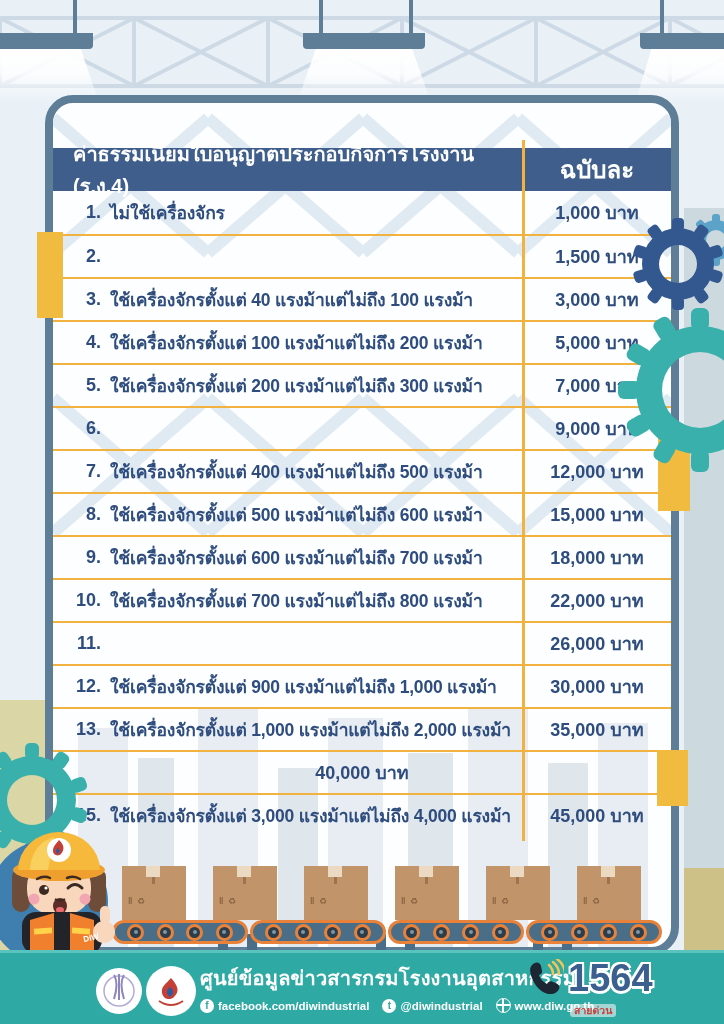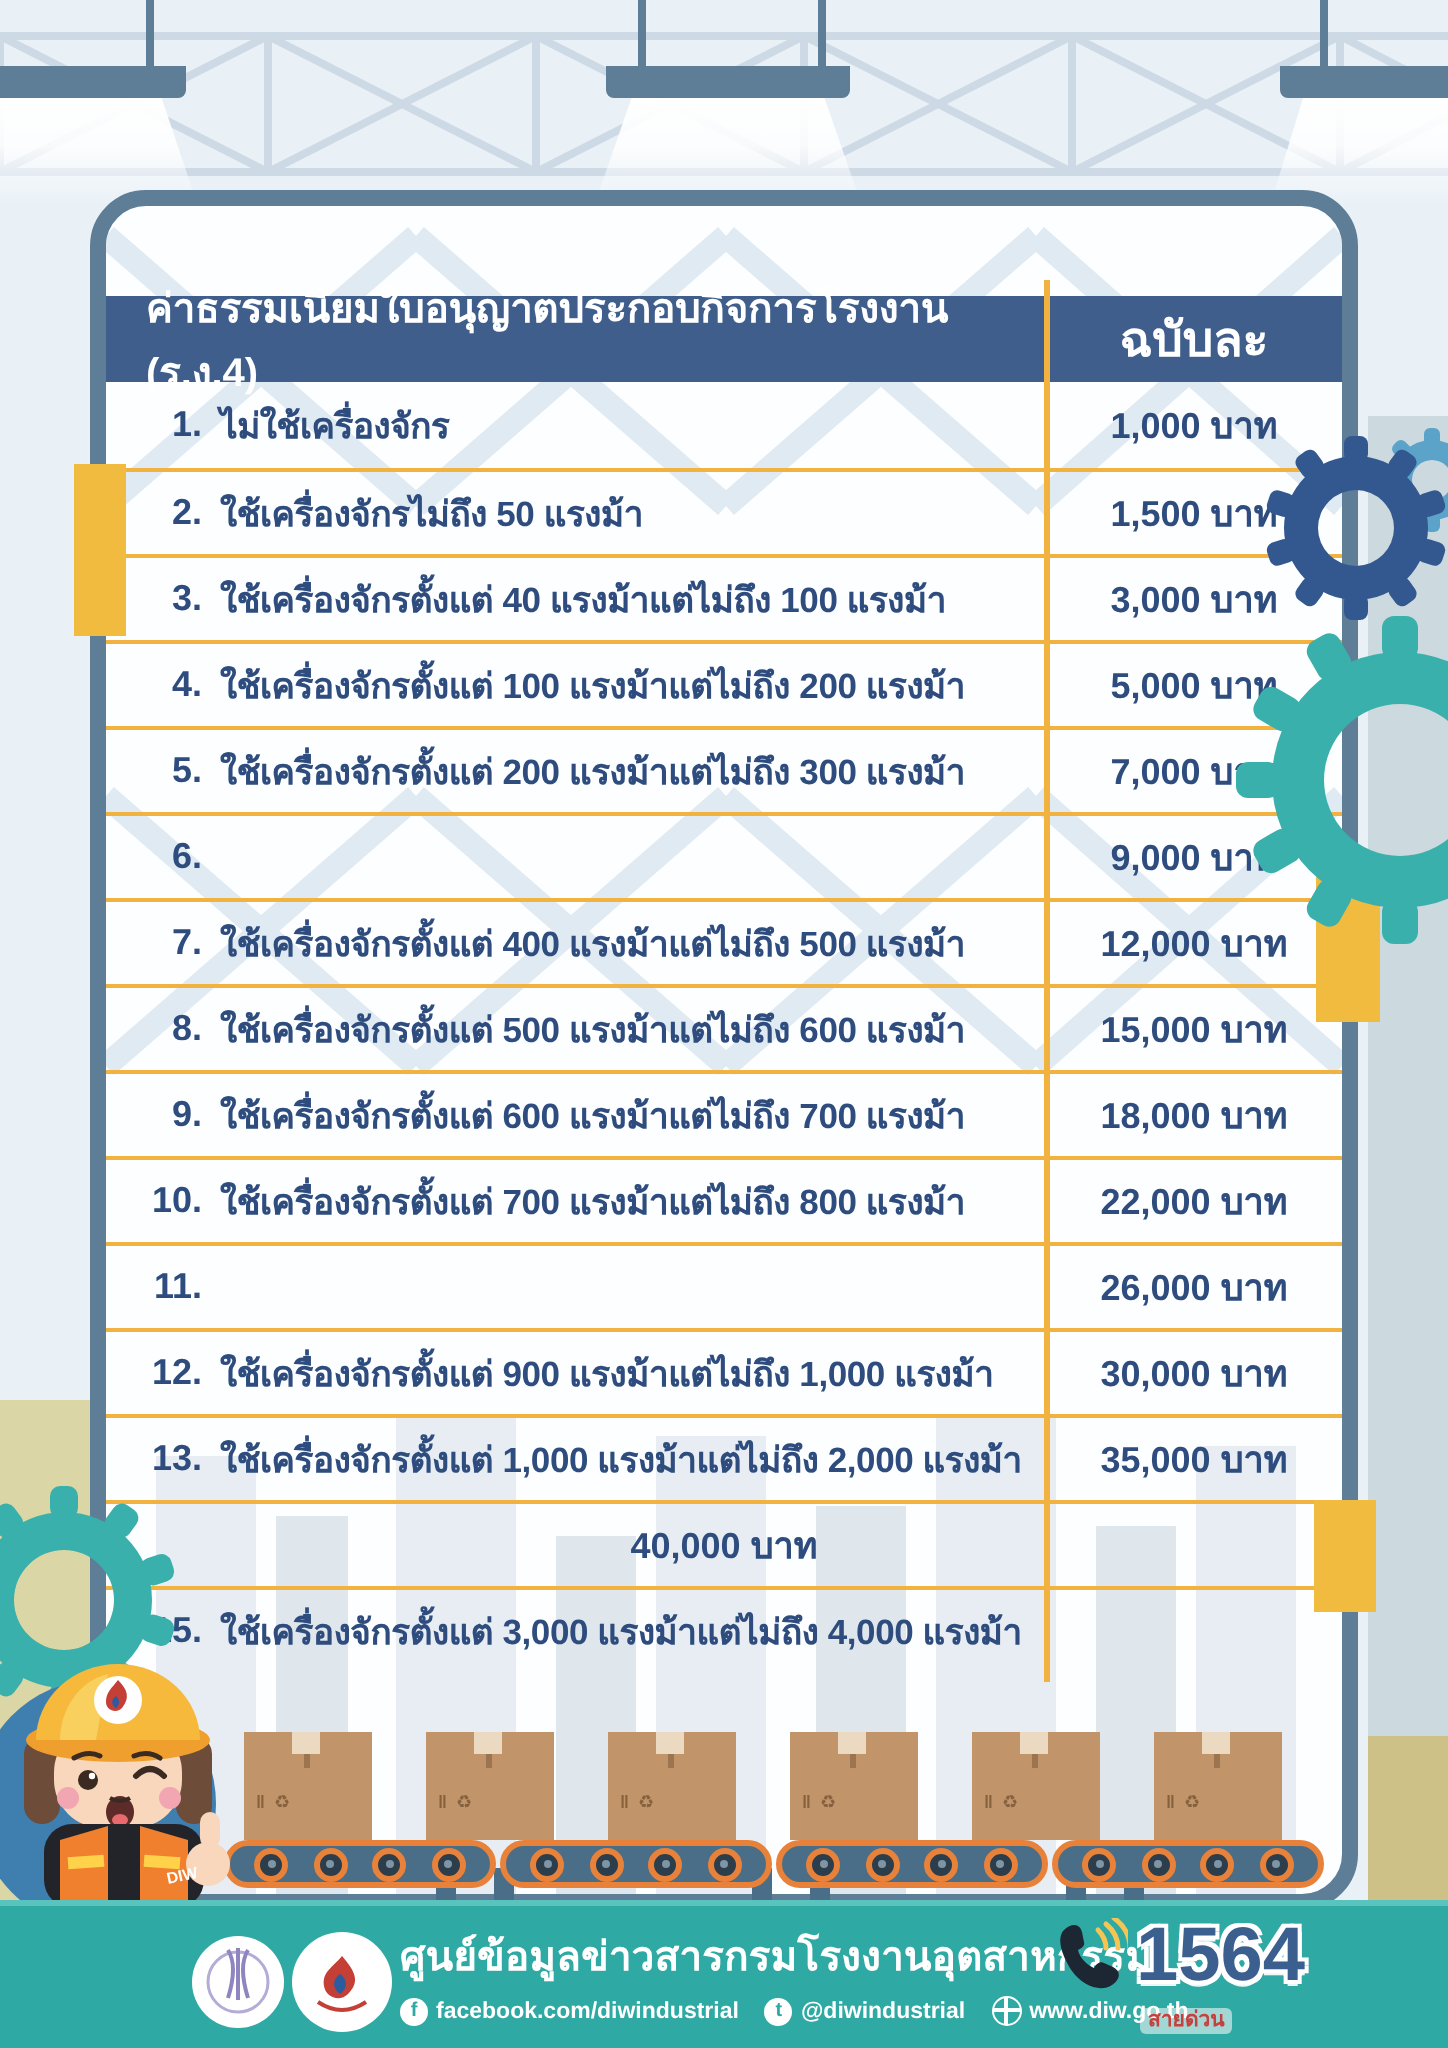--- a/index.html
+++ b/index.html
@@ -182,21 +182,20 @@
       <div class="trow">
         <div class="tleft">
           <span class="tno">1.</span>
           <span class="tdesc">ไม่ใช้เครื่องจักร</span>
         </div>
         <span class="tfee">1,000 บาท</span>
       </div>
       <div class="trow">
         <div class="tleft">
           <span class="tno">2.</span>
-          <span class="tdesc">ใช้เครื่องจักรไม่ถึง 50 แรงม้า</span>
         </div>
         <span class="tfee">1,500 บาท</span>
       </div>
       <div class="trow">
         <div class="tleft">
           <span class="tno">3.</span>
           <span class="tdesc">ใช้เครื่องจักรตั้งแต่ 40 แรงม้าแต่ไม่ถึง 100 แรงม้า</span>
         </div>
         <span class="tfee">3,000 บาท</span>
       </div>
@@ -269,20 +268,21 @@
         <span class="tfee">35,000 บาท</span>
       </div>
       <div class="trow">
         <span class="tfee">40,000 บาท</span>
       </div>
       <div class="trow">
         <div class="tleft">
           <span class="tno">15.</span>
           <span class="tdesc">ใช้เครื่องจักรตั้งแต่ 3,000 แรงม้าแต่ไม่ถึง 4,000 แรงม้า</span>
         </div>
+        <span class="tfee">45,000 บาท</span>
       </div>
     </div>
 </div>
 
 <div class="abs vline"></div>
 
 <div class="abs yrect" style="left:37px;top:232px;width:26px;height:86px;"></div>
 <div class="abs yrect" style="left:658px;top:433px;width:32px;height:78px;"></div>
 <div class="abs yrect" style="left:657px;top:750px;width:31px;height:56px;"></div>
 

